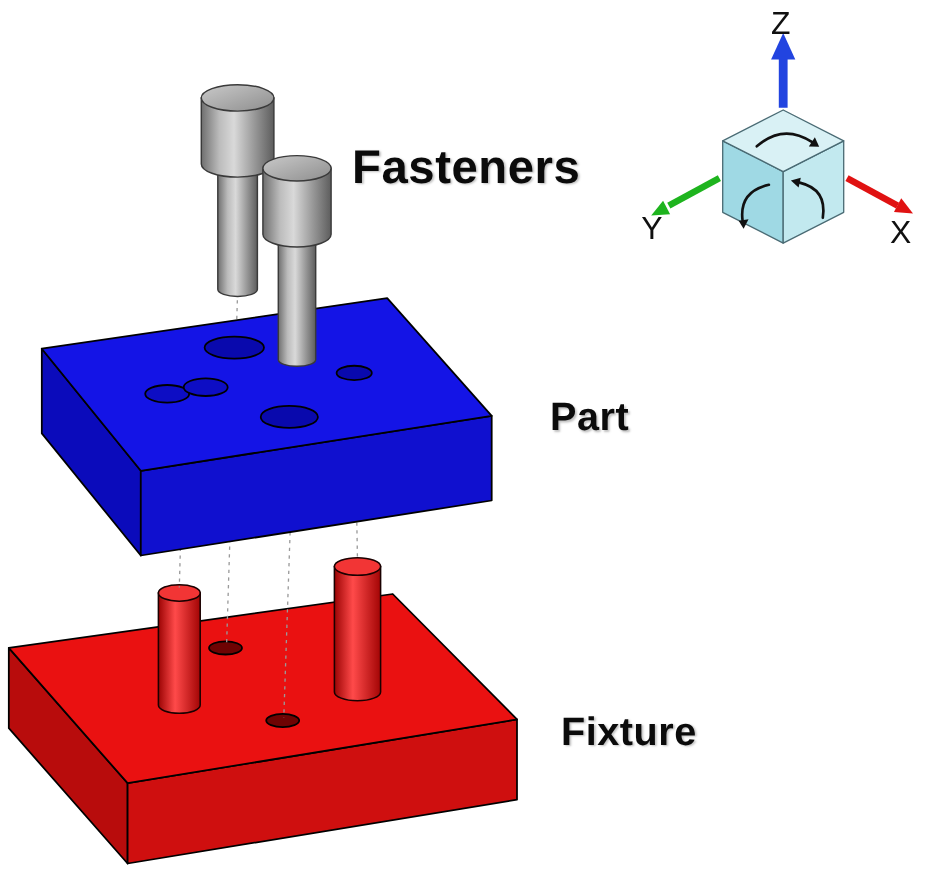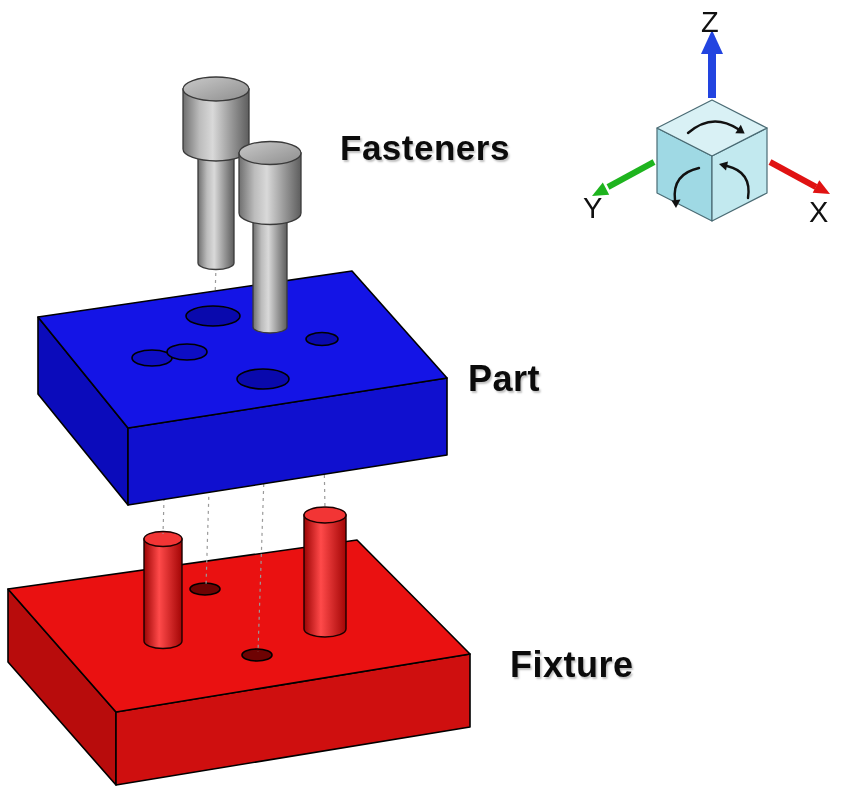--- a/index.html
+++ b/index.html
@@ -13,22 +13,22 @@
   .stage svg{position:absolute;left:0;top:0;}
   .callout{
     position:absolute;
     font-weight:800;
     color:#0b0b0b;
     letter-spacing:0.5px;
     text-shadow:1.5px 1.5px 2px rgba(0,0,0,0.25);
     white-space:nowrap;
     user-select:none;
   }
-  .callout.fasteners{left:320px;top:128px;font-size:35px;margin-left:20px;}
-  .callout.part{left:468px;top:358px;font-size:36px;}
+  .callout.fasteners{left:320px;top:128px;font-size:43px;}
+  .callout.part{left:500px;top:358px;font-size:36px;}
   .callout.fixture{left:510px;top:644px;font-size:36px;text-align:right;}
   .axis-label{
     position:absolute;
     font-weight:400;
     color:#101010;
     font-size:29px;
     white-space:nowrap;
     user-select:none;
   }
   .axis-label.z{left:701px;top:6px;}

